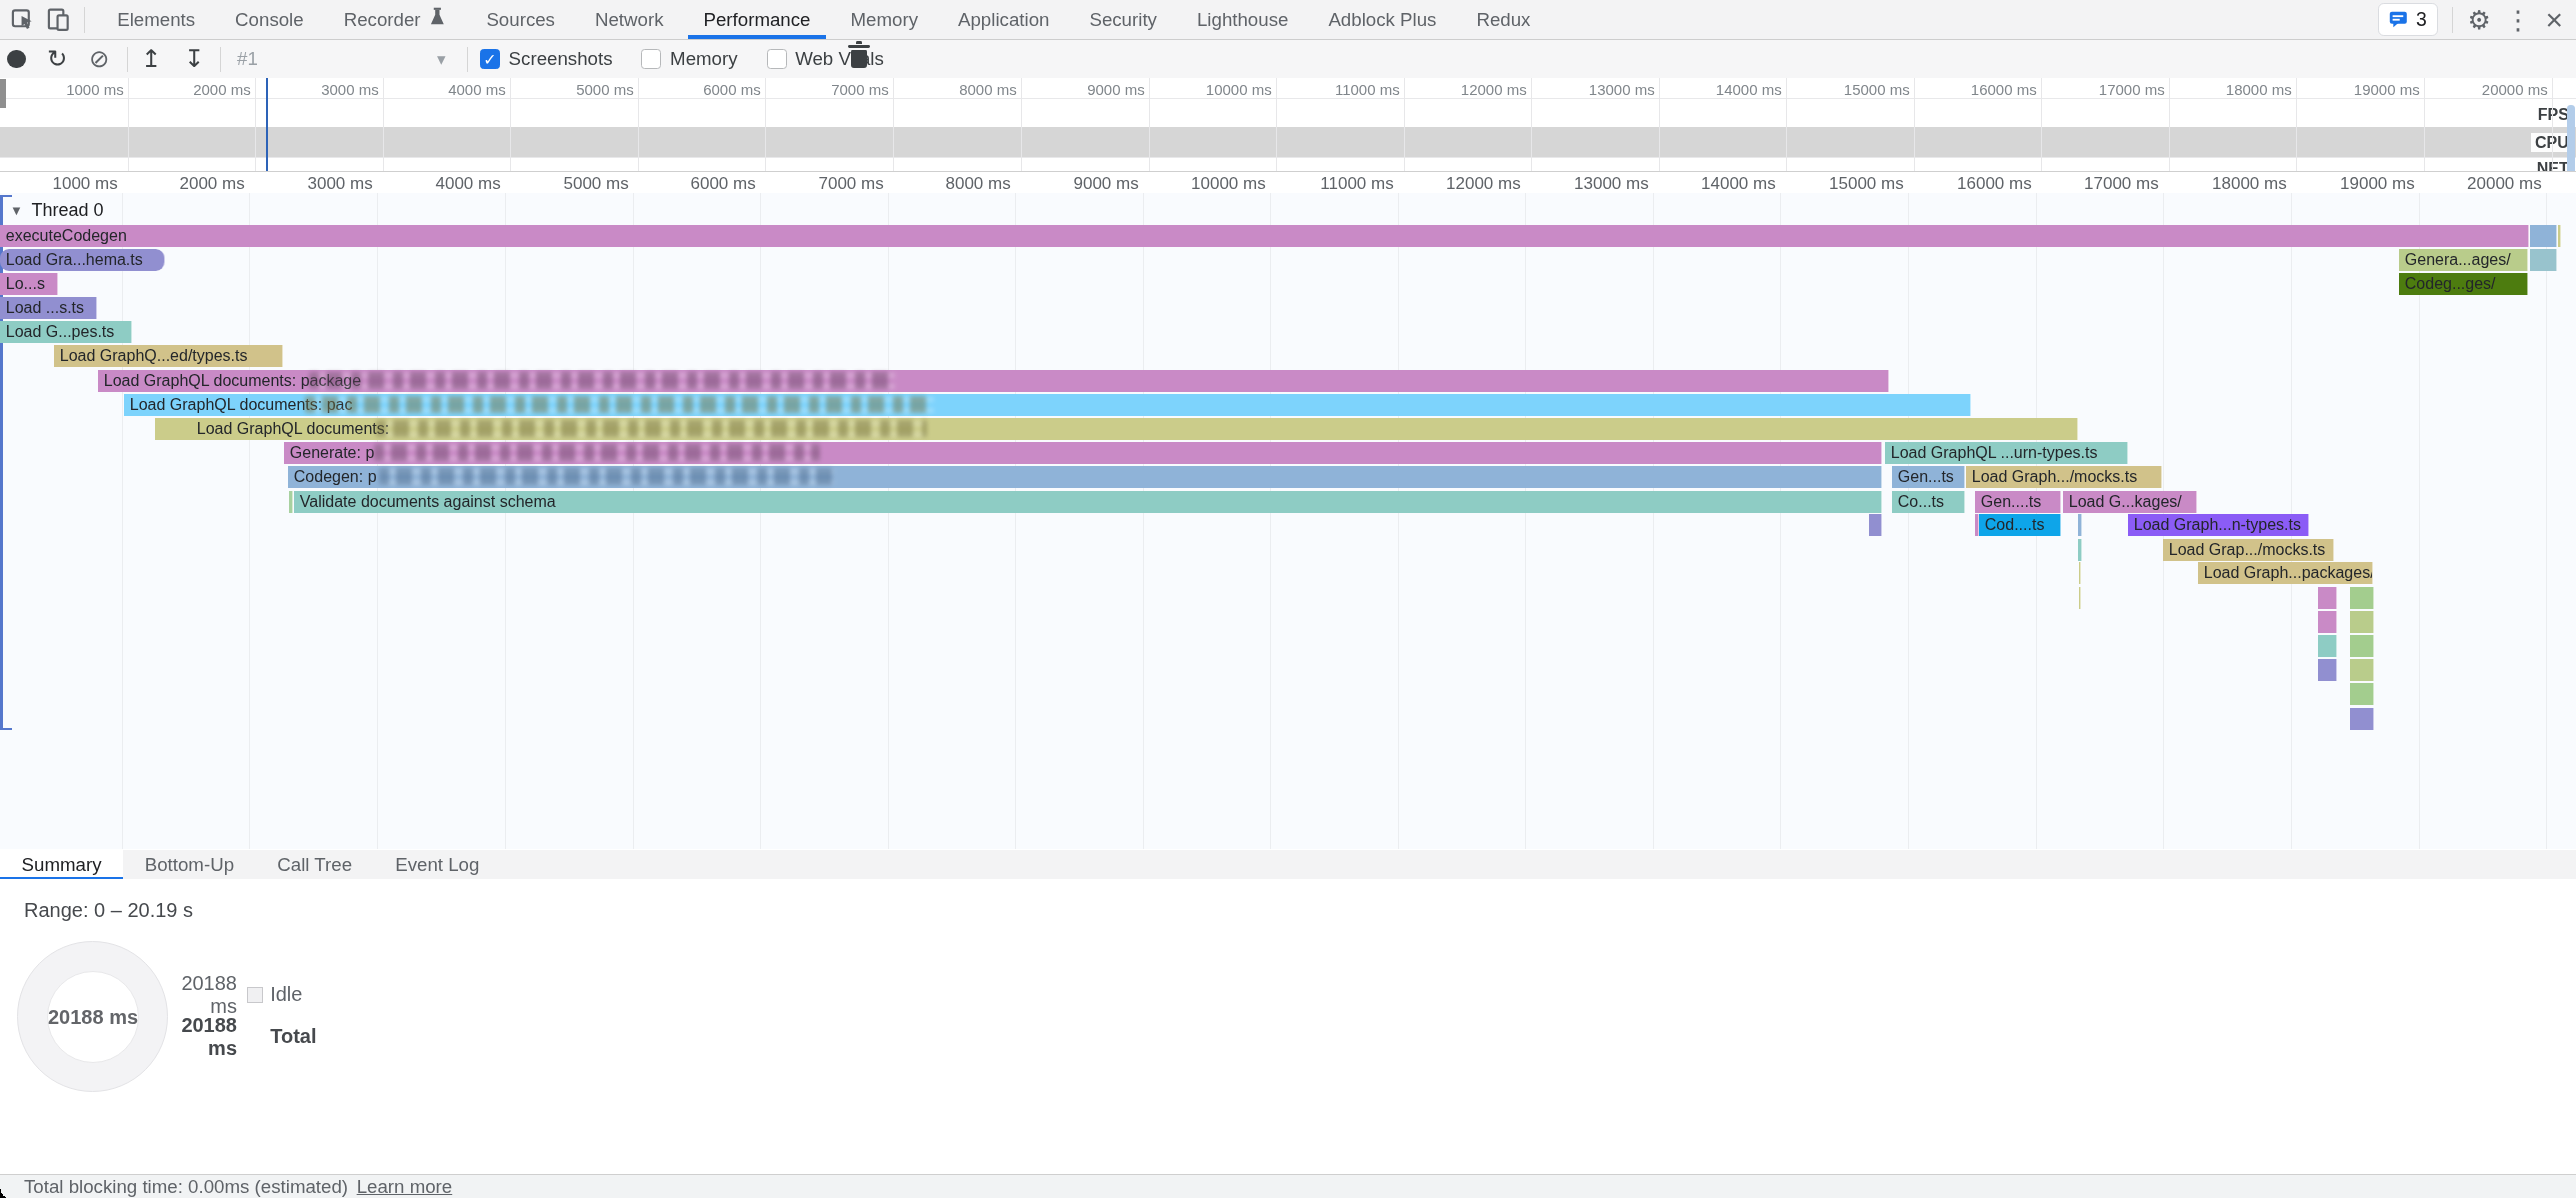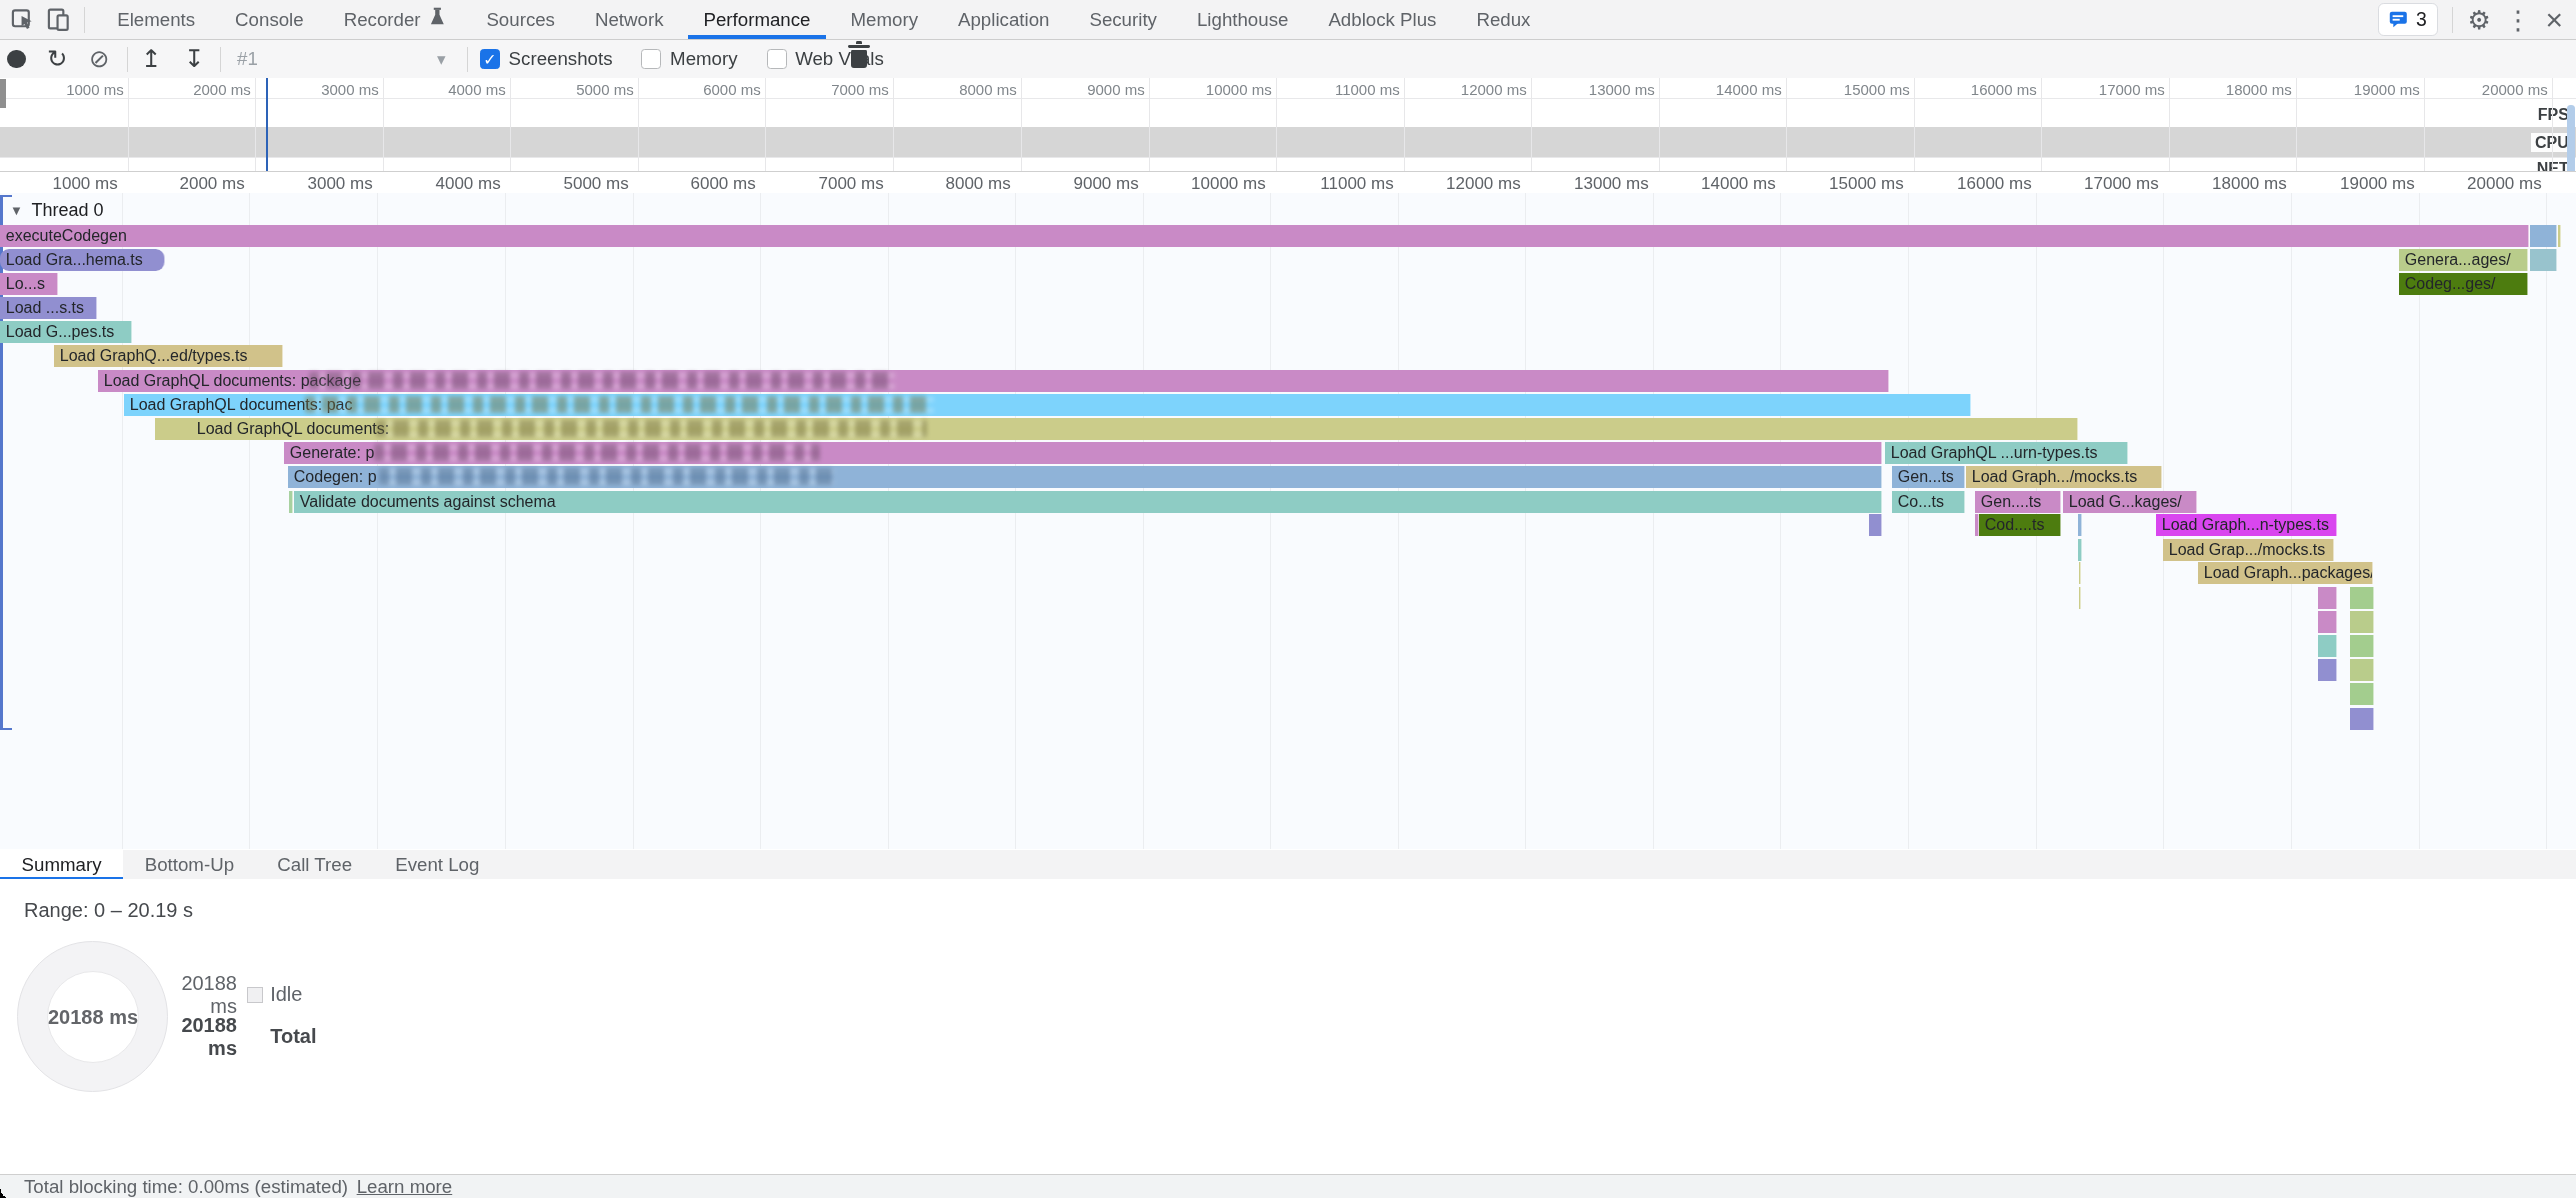--- a/index.html
+++ b/index.html
@@ -342,23 +342,23 @@
     <div class="blur" style="left: 379px; top: 275px; width: 455px; --bc: rgba(52,84,120,0.45);"></div>
     <div class="bar" style="left: 1892px; top: 273px; width: 73px; background: rgb(143, 179, 216);"><span>Gen...ts</span></div>
     <div class="bar" style="left: 1966px; top: 273px; width: 196px; background: rgb(209, 194, 138);"><span>Load Graph.../mocks.ts</span></div>
     <div class="bar" style="left: 289px; top: 298px; width: 4.3px; background: rgb(168, 209, 160);"></div>
     <div class="bar" style="left: 294px; top: 298px; width: 1588px; background: rgb(142, 204, 196);"><span>Validate documents against schema</span></div>
     <div class="bar" style="left: 1892px; top: 298px; width: 73px; background: rgb(142, 204, 196);"><span>Co...ts</span></div>
     <div class="bar" style="left: 1975px; top: 298px; width: 86px; background: rgb(201, 138, 198);"><span>Gen....ts</span></div>
     <div class="bar" style="left: 2063px; top: 298px; width: 134px; background: rgb(201, 138, 198);"><span>Load G...kages/</span></div>
     <div class="bar" style="left: 1869px; top: 321px; width: 13px; background: rgb(145, 143, 208);"></div>
     <div class="bar" style="left: 1975px; top: 321px; width: 3.6px; background: rgb(201, 138, 198);"></div>
-    <div class="bar" style="left: 1979px; top: 321px; width: 82px; background: #4d7c0f;"><span>Cod....ts</span></div>
+    <div class="bar" style="left: 1979px; top: 321px; width: 82px; background: #0ea5e9;"><span>Cod....ts</span></div>
     <div class="bar" style="left: 2078px; top: 321px; width: 3.6px; background: rgb(143, 179, 216);"></div>
-    <div class="bar" style="left: 2128px; top: 321px; width: 181px; background: #d946ef; margin-left: 28px;"><span>Load Graph...n-types.ts</span></div>
+    <div class="bar" style="left: 2128px; top: 321px; width: 181px; background: #8b5cf6;"><span>Load Graph...n-types.ts</span></div>
     <div class="bar" style="left: 2078px; top: 346px; width: 3.6px; background: rgb(142, 204, 196);"></div>
     <div class="bar" style="left: 2163px; top: 346px; width: 171px; background: rgb(209, 194, 138);"><span>Load Grap.../mocks.ts</span></div>
     <div class="bar" style="left: 2079px; top: 369px; width: 2.2px; background: rgb(203, 204, 138);"></div>
     <div class="bar" style="left: 2198px; top: 369px; width: 175px; background: rgb(209, 194, 138);"><span>Load Graph...packages/</span></div>
     <div class="bar" style="left: 2079px; top: 394px; width: 2.2px; background: rgb(203, 204, 138);"></div>
     <div class="bar" style="left: 2318px; top: 394px; width: 19.4px; background: rgb(201, 138, 198);"></div>
     <div class="bar" style="left: 2350px; top: 394px; width: 24px; background: rgb(163, 205, 142);"></div>
     <div class="bar" style="left: 2318px; top: 418px; width: 19.4px; background: rgb(201, 138, 198);"></div>
     <div class="bar" style="left: 2350px; top: 418px; width: 24px; background: rgb(185, 204, 139);"></div>
     <div class="bar" style="left: 2318px; top: 442px; width: 19.4px; background: rgb(142, 204, 196);"></div>

